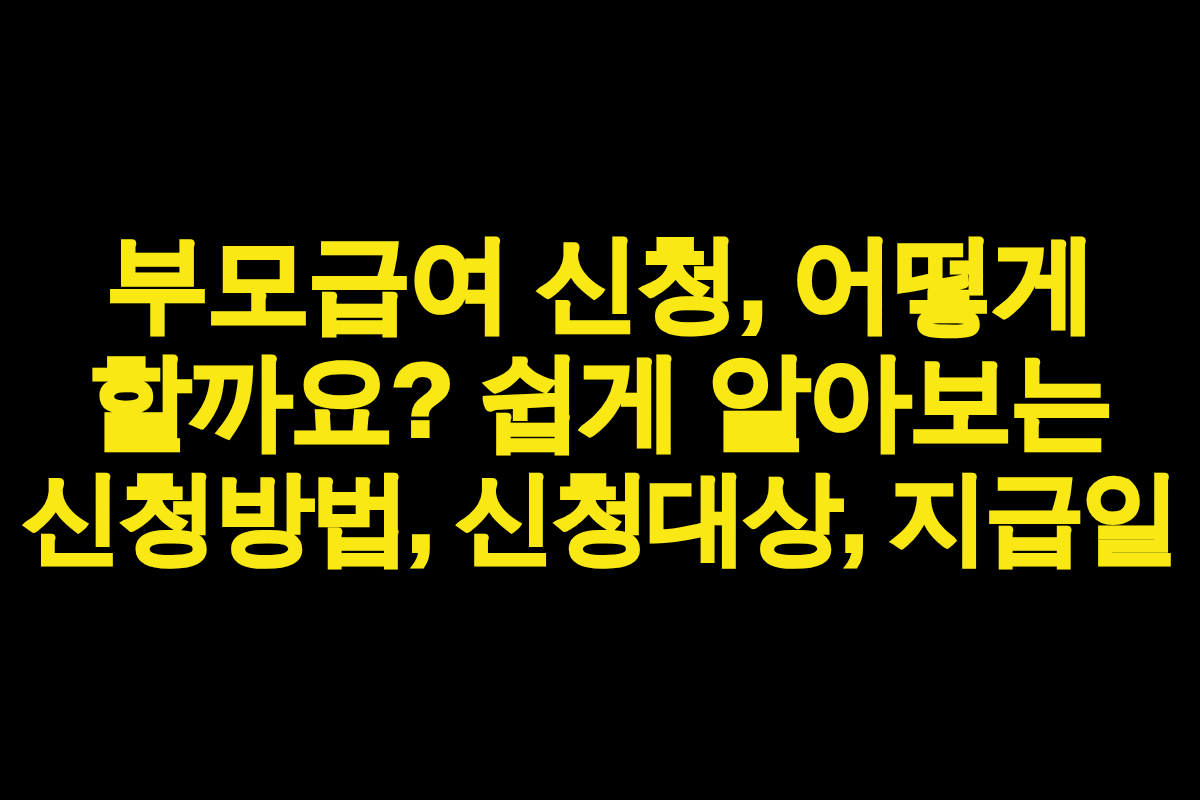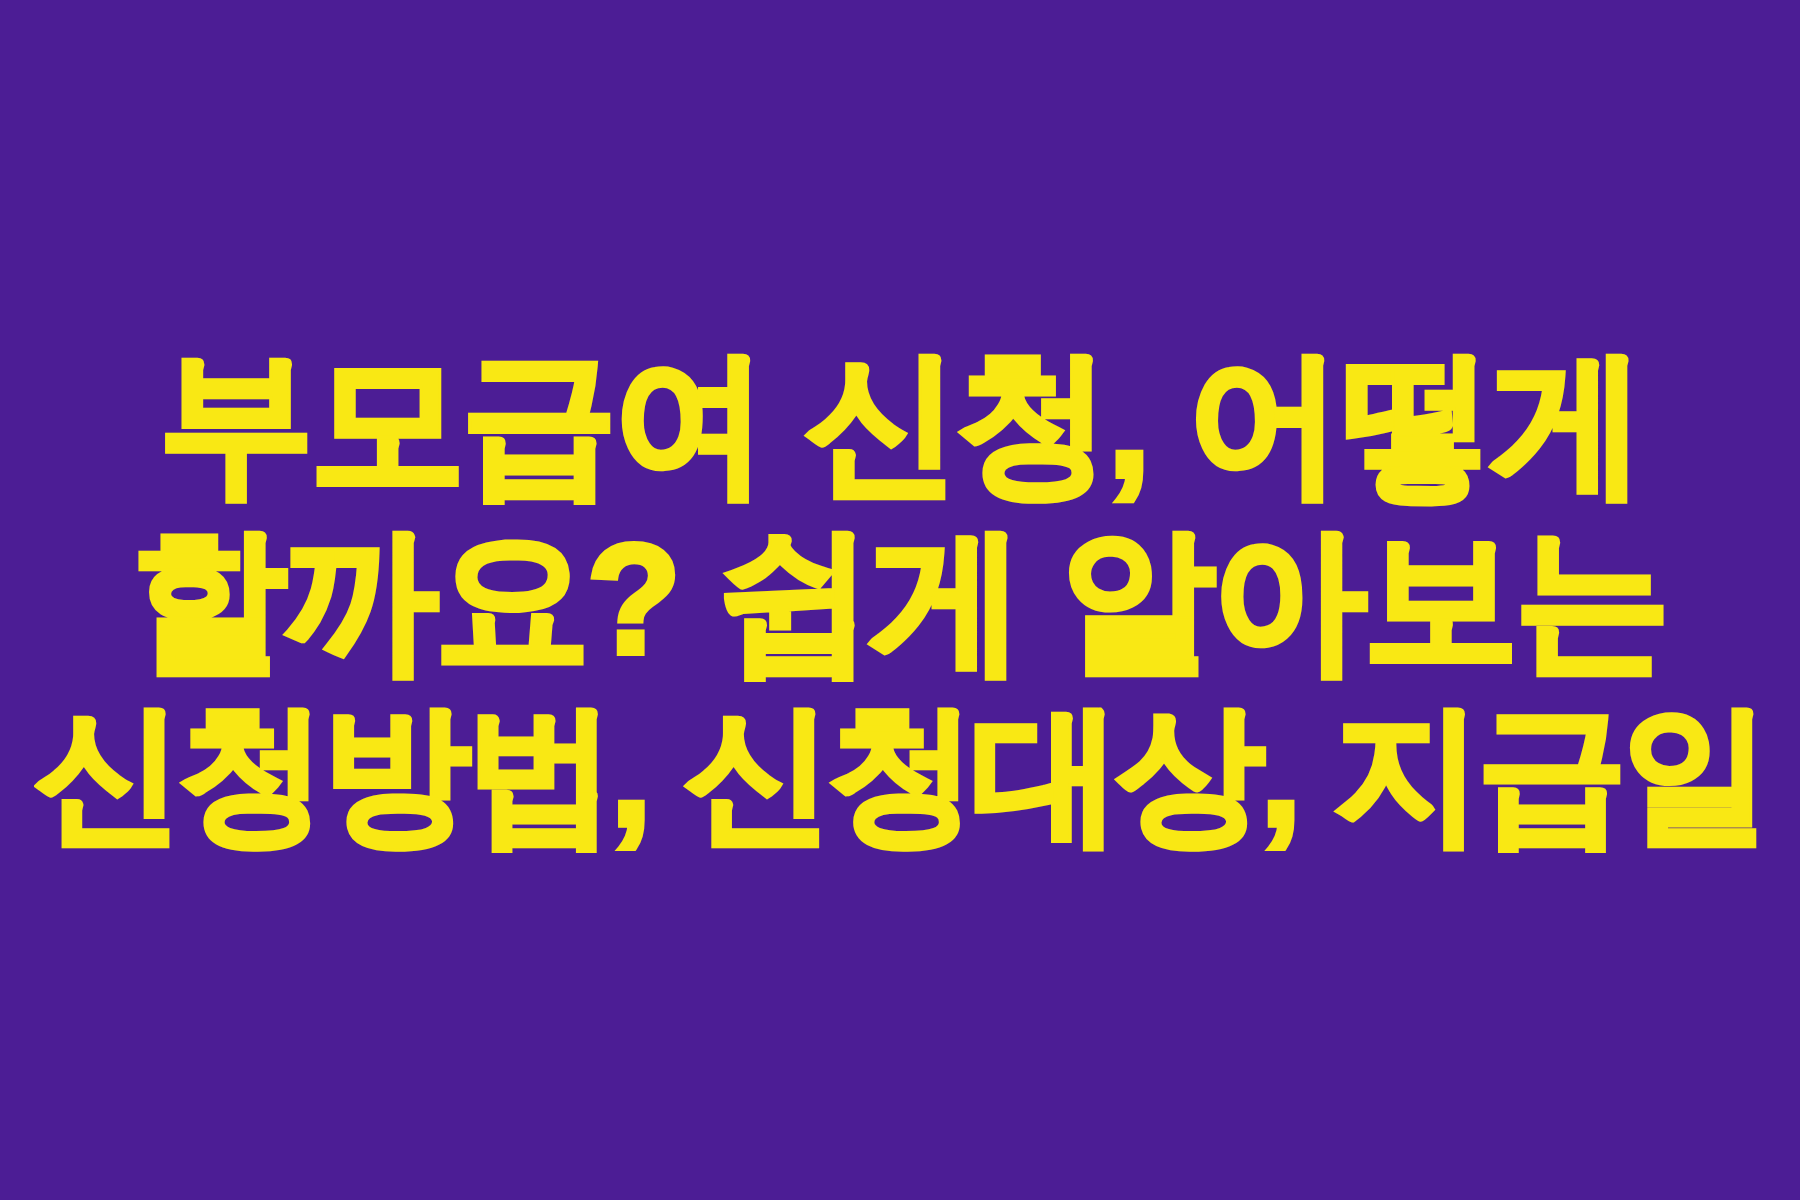--- a/index.html
+++ b/index.html
@@ -61,21 +61,21 @@
   .headline-line.line-1 { font-size: 104px; }
   .headline-line.line-2 { font-size: 104px; }
   .headline-line.line-3 {
     font-size: 104px;
     letter-spacing: -3px;
   }
 </style>
 </head>
 <body>
 
-<div class="thumbnail-card" style="background: #4c1d95;">
+<div class="thumbnail-card" style="background: #000000;">
 
   <div class="headline-block">
 
     <span class="headline-line line-1" style="color: rgb(249, 232, 20); -webkit-text-stroke: 4px rgb(249, 232, 20);">부모급여 신청, 어떻게</span>
 
     <span class="headline-line line-2" style="color: rgb(249, 232, 20); -webkit-text-stroke: 4px rgb(249, 232, 20);">할까요? 쉽게 알아보는</span>
 
     <span class="headline-line line-3" style="color: rgb(249, 232, 20); -webkit-text-stroke: 3.8px rgb(249, 232, 20); font-size: 100px; line-height: 114px;">신청방법, 신청대상, 지급일</span>
 
   </div>

